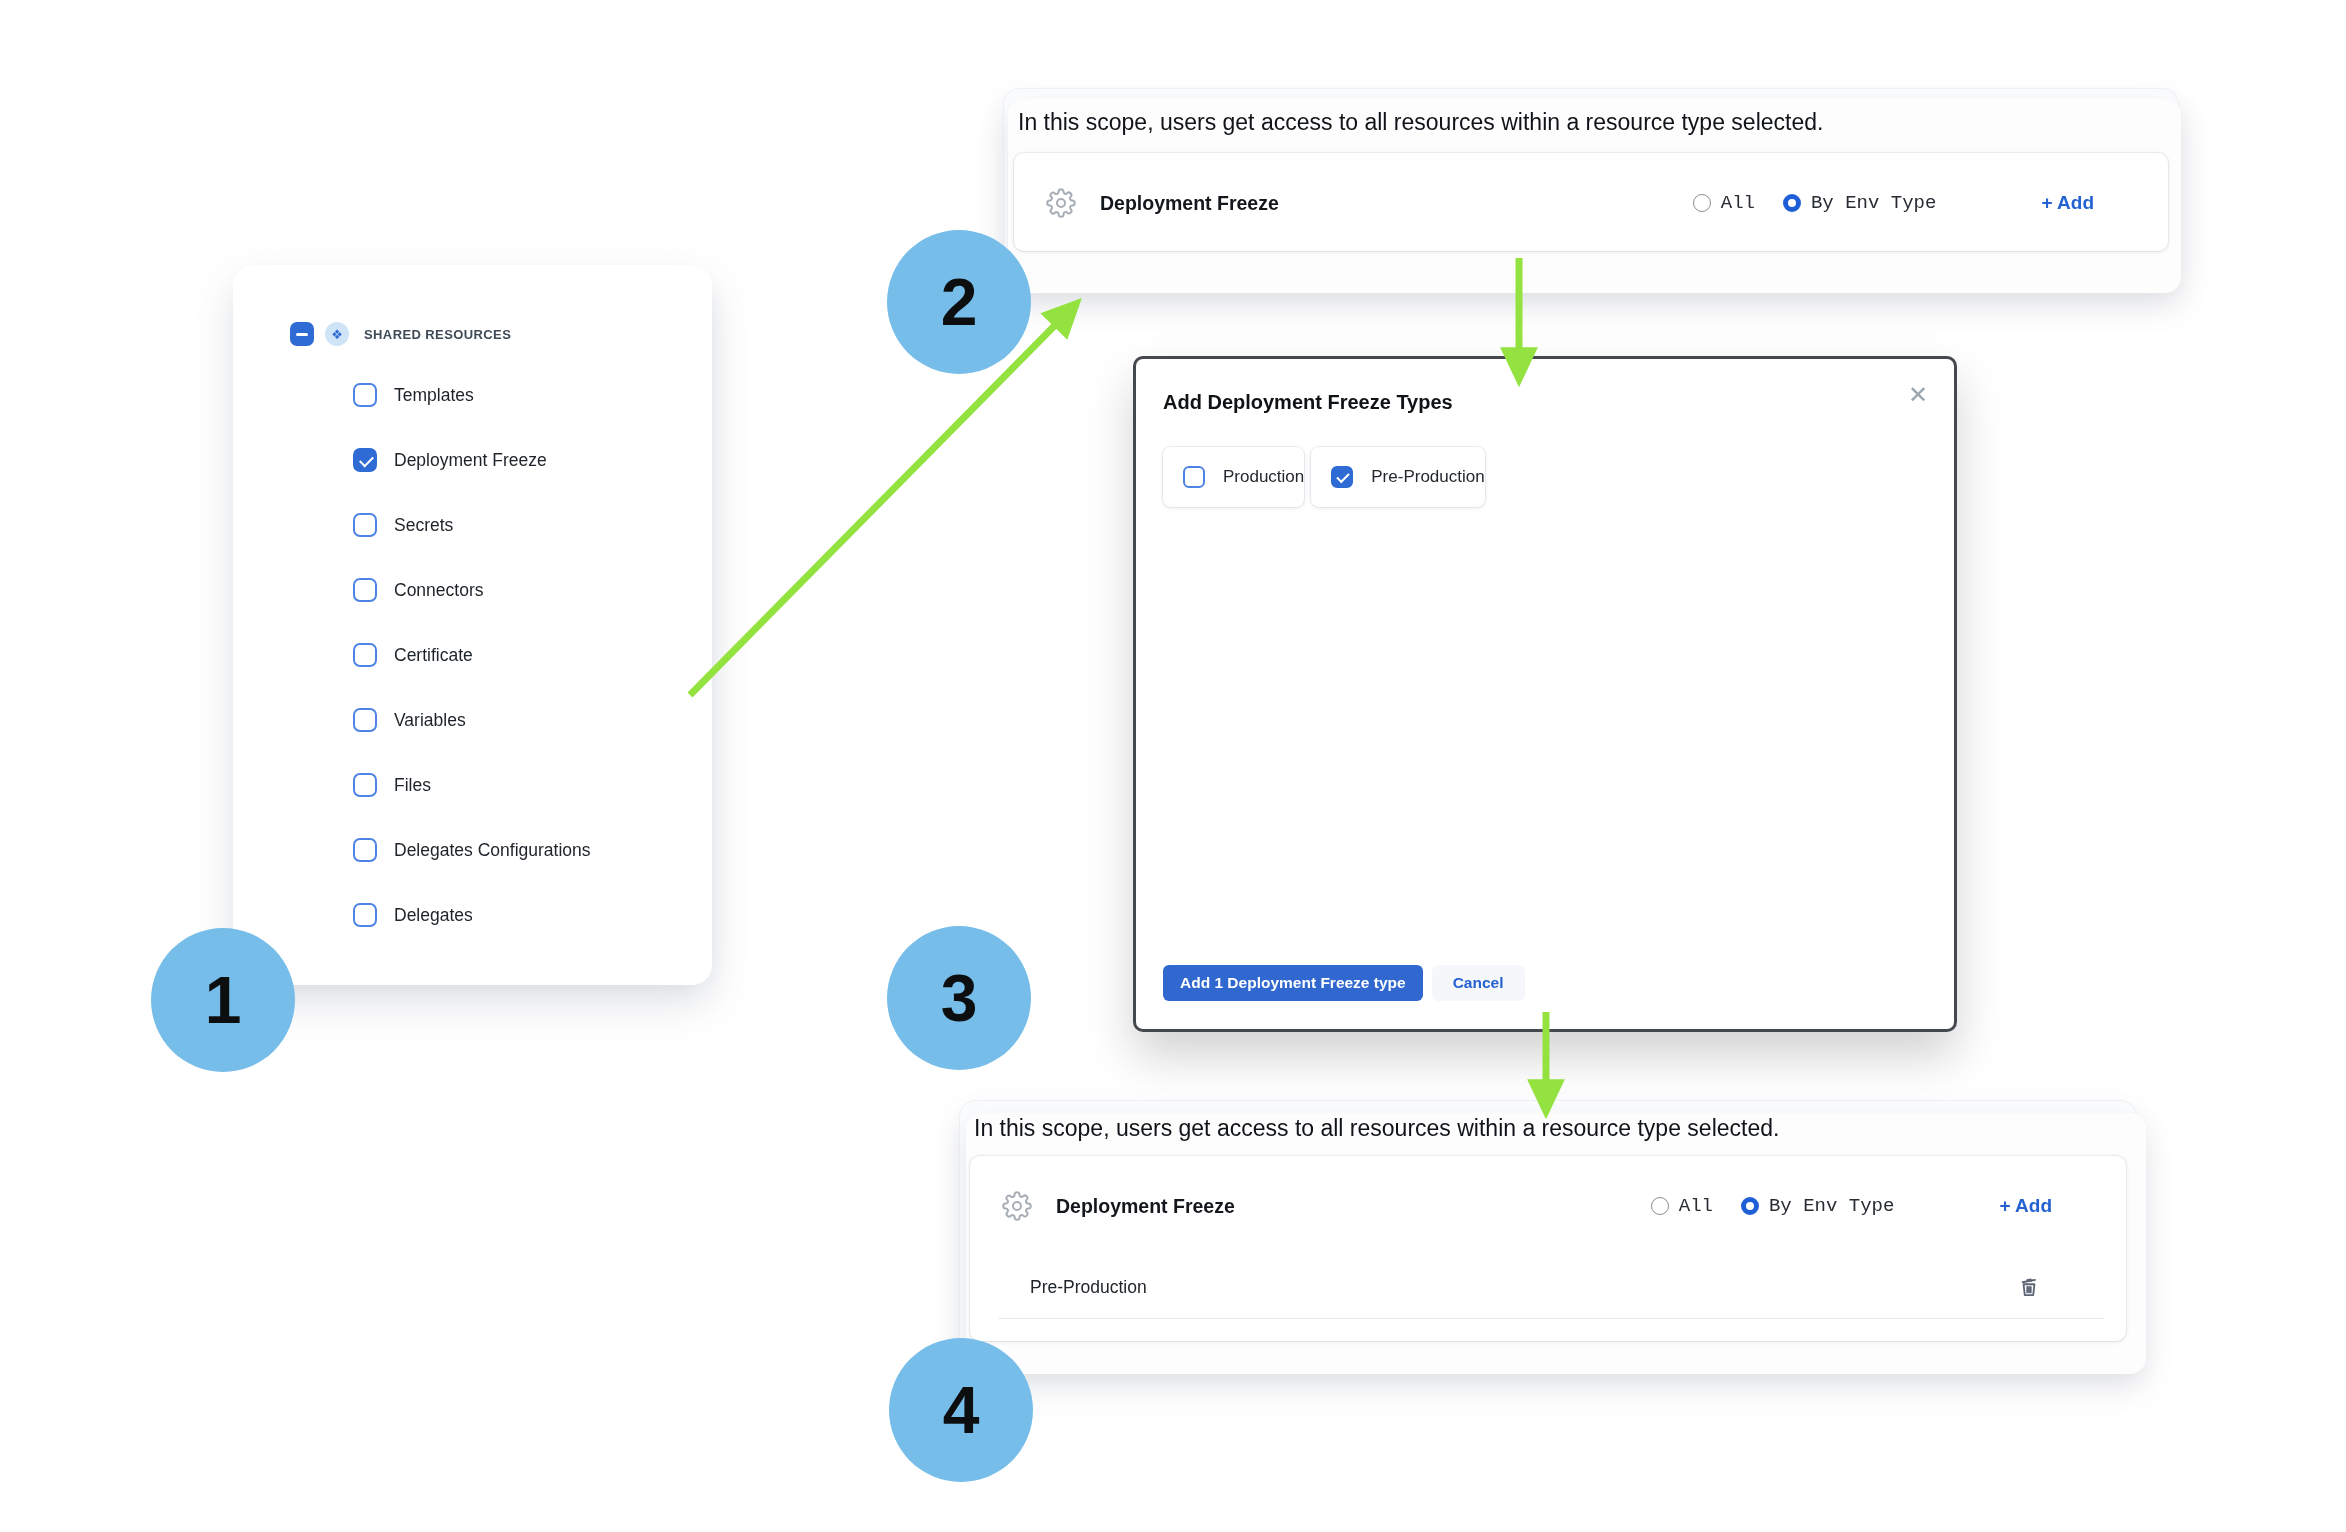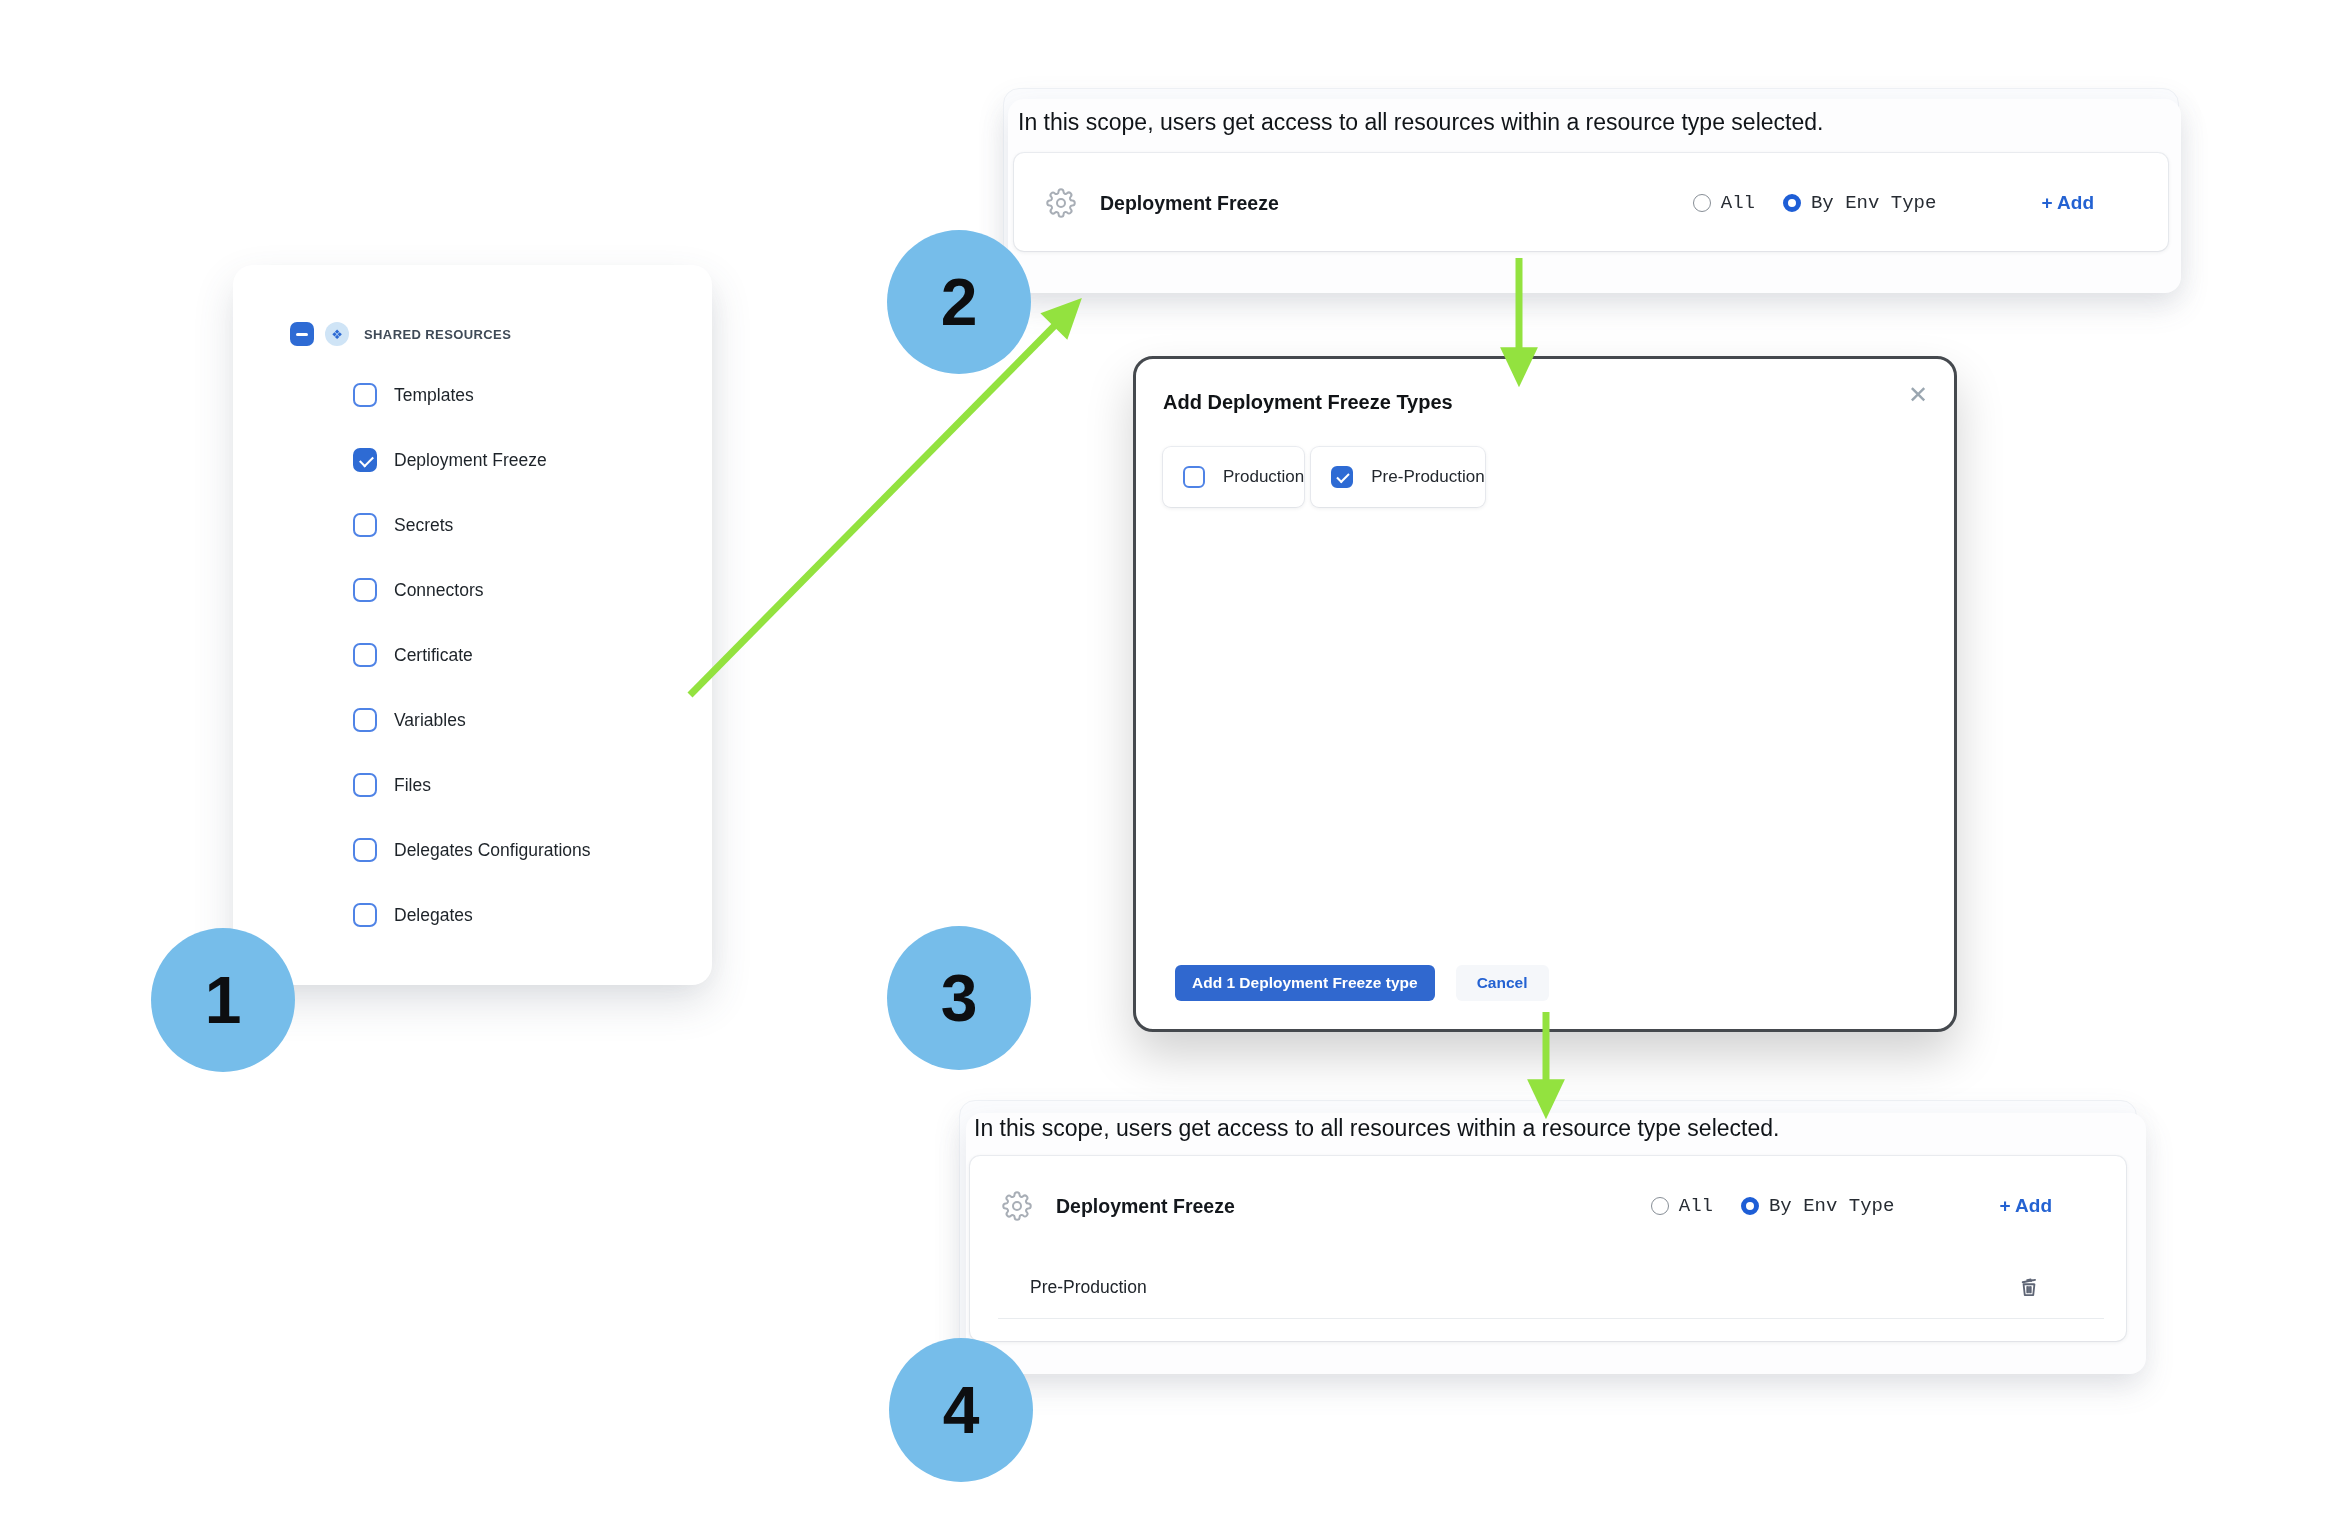--- a/index.html
+++ b/index.html
@@ -68,33 +68,33 @@
   .radio.on{border:5.5px solid #1e5ed6;}
   .radio-lbl{font-size:19px;color:#272c33;}
   .add-link{margin-left:105px;font-size:19px;font-weight:700;color:var(--link-blue);cursor:pointer;white-space:nowrap;}
   .type-row{display:flex;align-items:center;height:62px;padding:0 84px 0 60px;}
   .type-lbl{font-size:17.5px;color:#20252b;}
   .trash-btn{margin-left:auto;width:26px;height:26px;color:#5e6575;cursor:pointer;}
   .type-sep{height:1px;background:#e9ecef;margin:0 22px 0 28px;}
 
   
   #modal{position:absolute;left:1133px;top:356px;width:824px;height:676px;background:#fff;
-    border:3px solid var(--modal-border);border-radius:20px;z-index:3;
+    border:3px solid var(--modal-border);border-radius:10px;z-index:3;
     box-shadow:0 24px 48px rgba(0,0,0,.18);}
   .modal-title{position:absolute;left:27px;top:32px;font-size:20px;font-weight:700;color:#101316;}
   .modal-close{position:absolute;right:26px;top:24px;font-size:24px;color:#9aa6b0;cursor:pointer;
     line-height:1;font-weight:400;}
   .modal-options{position:absolute;left:27px;right:27px;top:88px;display:flex;flex-direction:row;gap:7px;}
   .modal-option{height:60px;background:#fff;border-radius:8px;display:flex;align-items:center;
     gap:18px;padding-left:20px;cursor:pointer;
     box-shadow:0 1px 4px rgba(30,40,50,.10),0 0 0 1px rgba(235,238,242,.8);}
   .modal-option .lbl{font-size:17px;color:#23282e;}
   .modal-buttons{position:absolute;left:27px;bottom:28px;display:flex;gap:9px;}
   .btn{height:36px;border:none;border-radius:6px;font-family:inherit;font-size:15.5px;
-    font-weight:700;cursor:pointer;display:flex;align-items:center;margin-left:12px;}
+    font-weight:700;cursor:pointer;display:flex;align-items:center;}
   .btn-primary{background:#3068cf;color:#fff;padding:0 17px;}
   .btn-secondary{background:#f5f7fa;color:var(--link-blue);padding:0 21px;}
 
   
   .step-circle{position:absolute;width:144px;height:144px;border-radius:50%;
     background:var(--circle-blue);display:flex;align-items:center;justify-content:center;
     font-size:66px;font-weight:700;color:#0d0e10;z-index:5;}
   #step-1{left:151px;top:928px;}
   #step-2{left:887px;top:230px;}
   #step-3{left:887px;top:926px;}

